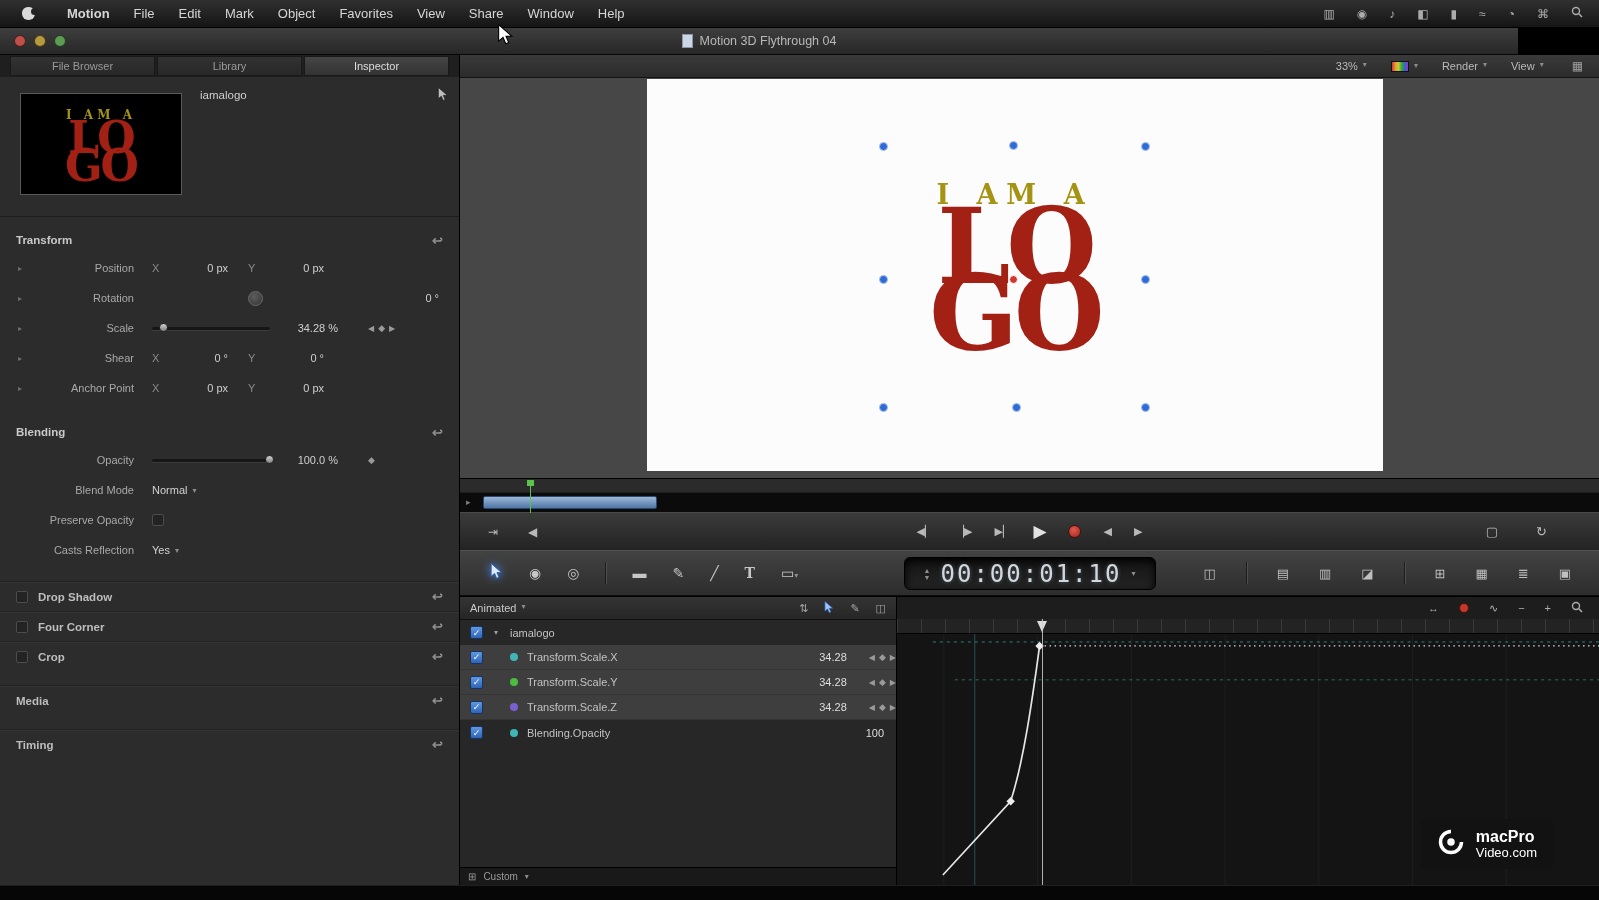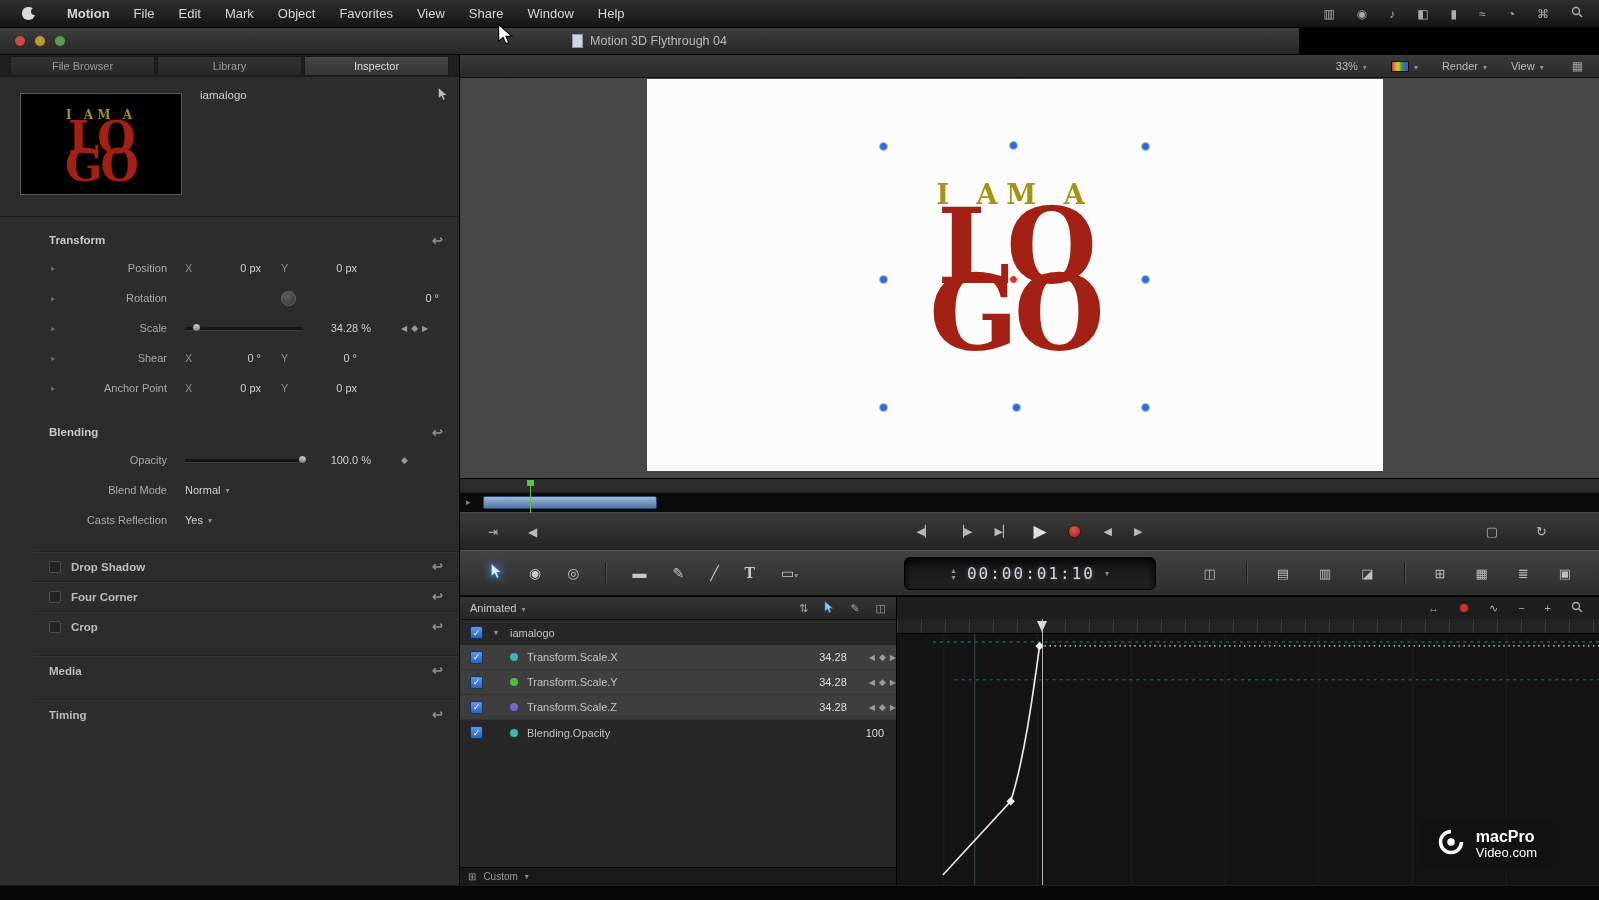--- a/index.html
+++ b/index.html
@@ -14,21 +14,21 @@
     position:relative; margin:0 20px 0 6px; }
   .apple::after { content:""; position:absolute; right:-3px; top:1px; width:7px; height:7px;
     background:#232323; border-radius:50%; }
   .menu-item { padding:0 12px; height:28px; display:flex; align-items:center; cursor:default; }
   .menu-app { font-weight:bold; }
   .menubar-right { margin-left:auto; display:flex; align-items:center; gap:22px;
     color:#c4c4c4; font-size:12px; }
   .status-glyph { opacity:.85; }
 
   
-  .titlebar { position:absolute; left:0; top:28px; width:1299px; height:27px;
+  .titlebar { position:absolute; left:0; top:28px; width:1518px; height:27px;
     background:linear-gradient(#3e3e3e,#272727); border-bottom:1px solid #060606;
     display:flex; align-items:center; justify-content:center; color:#b8b8b8; font-size:12.5px; z-index:30; }
   .traffic { position:absolute; left:14px; top:0; bottom:0; display:flex; align-items:center; gap:8px; }
   .tl { width:12px; height:12px; border-radius:50%; border:1px solid rgba(0,0,0,.6); }
   .tl.red{ background:#bf4f49; } .tl.yel{ background:#b89a3e; } .tl.grn{ background:#5d9b53; }
   .doc-icon { width:11px; height:14px; background:#ccd6e4; border-radius:1px; margin-right:7px;
     box-shadow:inset 0 0 0 1px #8897ab; }
 
   
   .main { position:absolute; left:0; top:55px; width:1599px; bottom:15px; display:flex; }
@@ -42,21 +42,21 @@
   .insp-tab.active { background:linear-gradient(#454545,#333); color:#ddd; }
   .insp-preview { height:140px; position:relative; background:#2c2c2c; border-bottom:1px solid #1c1c1c; }
   .thumb { position:absolute; left:20px; top:16px; width:162px; height:102px; background:#000;
     border:1px solid #5a5a5a; display:flex; align-items:center; justify-content:center; overflow:hidden; }
   .preview-name { position:absolute; left:200px; top:12px; color:#cfcfcf; font-size:11.5px; }
   .preview-cursor { position:absolute; right:10px; top:10px; opacity:.85; }
   .insp-subtabs { height:26px; display:flex; background:#262626; border-bottom:1px solid #171717; padding:2px 2px; gap:1px; }
   .insp-subtab { flex:1; display:flex; align-items:center; justify-content:center; color:#969696;
     background:linear-gradient(#303030,#2a2a2a); border:1px solid #1d1d1d; font-size:11px; }
   .insp-subtab.active { background:linear-gradient(#484848,#383838); color:#e4e4e4; }
-  .params { flex:1; padding-top:10px; overflow:hidden;padding-left:33px; }
+  .params { flex:1; padding-top:10px; overflow:hidden; }
   .sec-h { height:26px; display:flex; align-items:center; padding:0 16px; color:#c9c9c9;
     font-weight:bold; font-size:11.5px; }
   .reset { margin-left:auto; color:#8d8d8d; font-size:13px; }
   .prow { height:30px; display:flex; align-items:center; padding-left:18px; color:#9b9b9b; }
   .disc { width:22px; color:#6f6f6f; font-size:8px; }
   .plabel { width:112px; text-align:right; padding-right:18px; color:#a9a9a9; }
   .fk { width:18px; color:#8a8a8a; }
   .fv { width:58px; text-align:right; color:#cfcfcf; margin-right:20px; }
   .dial { width:15px; height:15px; border-radius:50%; background:radial-gradient(circle at 40% 35%, #5d5d5d, #333);
     border:1px solid #6a6a6a; margin-left:96px; }
@@ -74,21 +74,21 @@
     font-weight:bold; font-size:11.5px; border-top:1px solid #222;
     box-shadow:inset 0 1px 0 rgba(255,255,255,.04); }
   .col-h .checkbox { margin-right:10px; }
   .gap { height:16px; }
 
   
   .workspace { flex:1; display:flex; flex-direction:column; background:#474747; }
   .canvas-topbar { height:23px; background:linear-gradient(#3a3a3a,#2b2b2b); border-bottom:1px solid #121212;
     display:flex; align-items:center; justify-content:flex-end; gap:24px; padding-right:16px;
     color:#b9b9b9; font-size:11px; }
-  .tb-group { display:flex; align-items:flex-end; gap:5px; }
+  .tb-group { display:flex; align-items:flex-start; gap:5px; }
   .tb-arr { color:#8b8b8b; font-size:8px; }
   .swatch { width:18px; height:11px; border:1px solid #111;
     background:linear-gradient(90deg,#d33,#d93,#cc3,#3a3,#36c,#93c); }
   .grid-icon { color:#9f9f9f; font-size:12px; margin-left:4px; }
 
   .viewport { height:400px; position:relative; background:#474747; }
   .stage { position:absolute; left:187px; top:1px; width:736px; height:392px; background:#fcfcfc; }
   .stage-logo { position:absolute; left:50%; top:47%; transform:translate(-50%,-50%); text-align:center; }
   .logo-top { font-family:"DejaVu Serif", serif; font-weight:bold; color:#a59413;
     font-size:27px; letter-spacing:9px; white-space:nowrap; }
@@ -121,21 +121,21 @@
 
   .toolbar { height:46px; background:linear-gradient(#424242,#2d2d2d); border-top:1px solid #525252;
     border-bottom:1px solid #0c0c0c; position:relative; color:#c6c6c6; }
   .tools { position:absolute; left:30px; top:0; bottom:0; display:flex; align-items:center; gap:26px; font-size:14px; }
   .tool.sel { filter:drop-shadow(0 0 5px #4a90ff); color:#bcd4ff; }
   .tool-text { font-family:"DejaVu Serif", serif; font-weight:bold; }
   .timecode { position:absolute; left:50%; top:6px; transform:translateX(-50%); width:252px; height:33px;
     background:linear-gradient(#141414,#242424); border:1px solid #000; border-radius:6px;
     box-shadow:inset 0 3px 8px #000; display:flex; align-items:center; justify-content:center; gap:10px; }
   .tc-steppers { display:flex; flex-direction:column; font-size:7px; color:#8f8f8f; line-height:7px; }
-  .tc-digits { color:#d3d8de; font-family:"DejaVu Sans Mono", monospace; font-size:16px; letter-spacing:2px;
+  .tc-digits { color:#d3d8de; font-family:"DejaVu Sans Mono", monospace; font-size:24px; letter-spacing:2px;
     text-shadow:0 0 4px rgba(180,200,230,.35); }
   .tc-arr { color:#8f8f8f; font-size:8px; }
   .tb-right-icons { position:absolute; right:28px; top:0; bottom:0; display:flex; align-items:center; gap:30px; font-size:13px; color:#bfbfbf; }
   .tb-sep { width:1px; height:22px; background:#1c1c1c; box-shadow:1px 0 0 #4e4e4e; }
 
   
   .kf { flex:1; display:flex; background:#1d1d1d; border-top:1px solid #000; min-height:0; }
   .kf-list { width:437px; background:#272727; border-right:1px solid #000; display:flex; flex-direction:column; }
   .kf-head { height:23px; display:flex; align-items:center; padding:0 10px;
     background:linear-gradient(#343434,#262626); border-bottom:1px solid #101010; color:#c9c9c9; font-size:11px; }
@@ -331,20 +331,25 @@
 
       <div class="prow">
         <span class="disc"></span>
         <span class="plabel">Blend Mode</span>
         <span class="ddl">
           <span>Normal</span>
           <span class="arr">▾</span>
         </span>
       </div>
 
+      <div class="prow">
+        <span class="disc"></span>
+        <span class="plabel">Preserve Opacity</span>
+        <span class="checkbox"></span>
+      </div>
 
       <div class="prow">
         <span class="disc"></span>
         <span class="plabel">Casts Reflection</span>
         <span class="ddl">
           <span>Yes</span>
           <span class="arr">▾</span>
         </span>
       </div>
 

